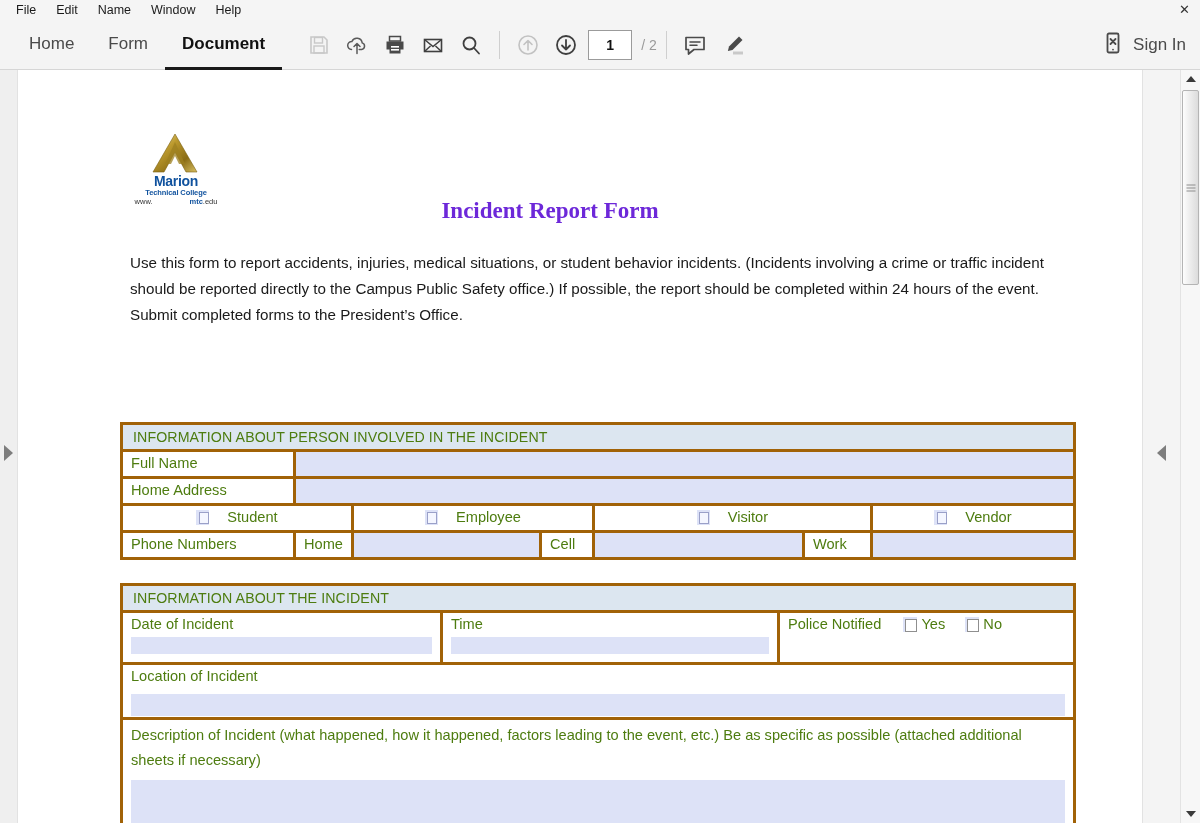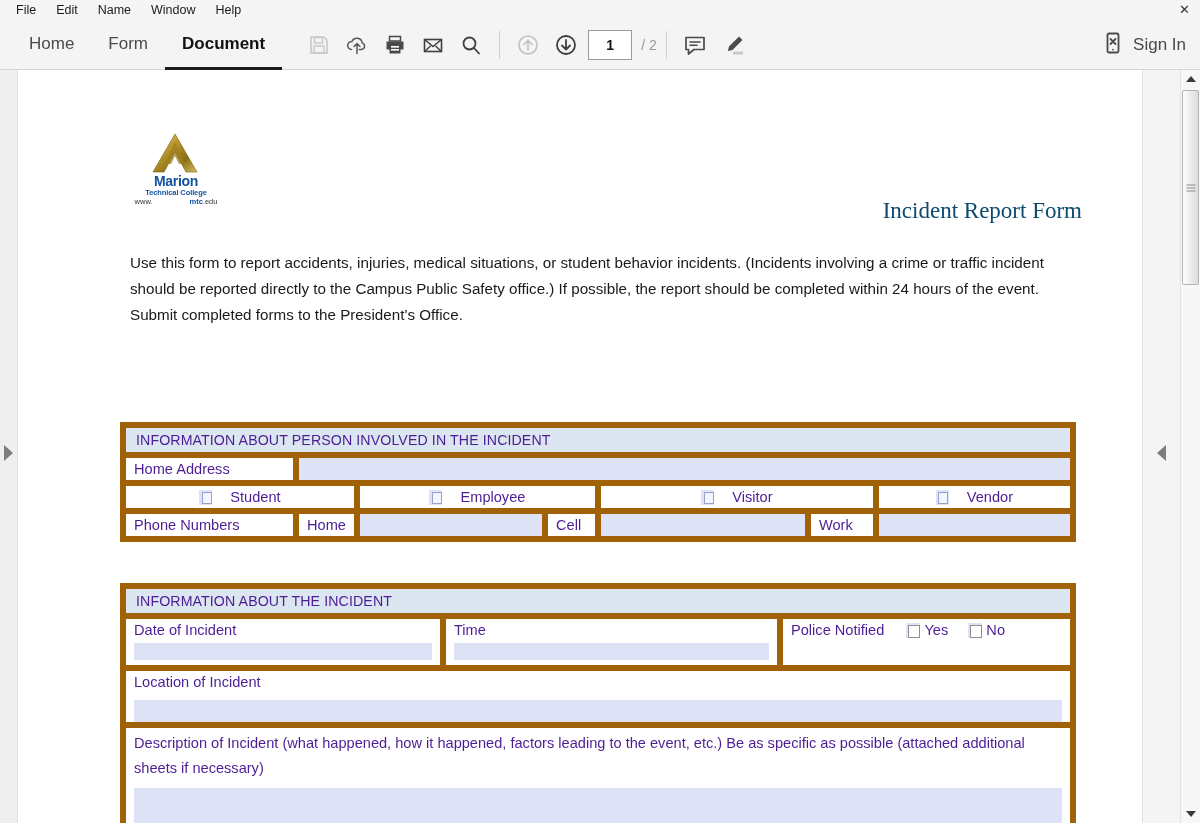--- a/index.html
+++ b/index.html
@@ -202,25 +202,25 @@
     line-height: 9px; letter-spacing: -0.1px;
   }
   .logo .lurl {
     font-size: 7.5px; color: #333; line-height: 10px;
   }
   .logo .lurl b { color: #10529e; margin-left: 37px; }
 
   .doc-title {
     position: absolute;
     left: 0; top: 128px; width: 1064px;
-    text-align: right;
+    text-align: center;
     font-family: "Liberation Serif", serif;
-    font-weight: normal;
+    font-weight: bold;
     font-size: 23px;
-    color: #0c4a6e;
+    color: #6d28d9;
   }
 
   .intro {
     position: absolute;
     left: 112px; top: 180px;
     width: 945px;
     font-size: 15.2px;
     line-height: 26px;
     color: #1a1a1a;
     text-align: left;
@@ -229,23 +229,23 @@
   
   .tbl {
     position: absolute;
     left: 102px;
     width: 956px;
     border: 1.6px solid #2b2b2b;
     border-collapse: collapse;
     background: #fff;
   }
   .tbl td {
-    border: 6px solid #a16207;
+    border: 3px solid #a16207;
     font-size: 14.6px;
-    color: #4c1d95;
+    color: #4d7c0f;
     padding: 3px 8px;
     vertical-align: top;
     height: 27px;
   }
   .sectionhdr {
     background: #dce6f0 !important;
     font-size: 14.2px !important;
     letter-spacing: 0.1px;
     padding: 4px 10px !important;
     height: 25px !important;
@@ -430,20 +430,24 @@
       <div class="doc-title">Incident Report Form</div>
 
       <div class="intro">Use this form to report accidents, injuries, medical situations, or student behavior incidents. (Incidents involving a crime or traffic incident should be reported directly to the Campus Public Safety office.) If possible, the report should be completed within 24 hours of the event. Submit completed forms to the President’s Office.</div>
 
       <table class="tbl" style="top:352px;">
         <tbody>
             <tr>
           <td class="sectionhdr" colspan="8">INFORMATION ABOUT PERSON INVOLVED IN THE INCIDENT</td>
         </tr>
         <tr>
+          <td class="lbl" style="width:82px;">Full Name</td>
+          <td class="fill" colspan="7"></td>
+        </tr>
+        <tr>
           <td class="lbl" style="width:112px;">Home Address</td>
           <td class="fill" colspan="7"></td>
         </tr>
         <tr>
           <td class="cbcell" colspan="2" style="width:173px;">
             <span class="cb"></span><span class="cbtext">Student</span>
           </td>
           <td class="cbcell" colspan="2" style="width:241px;">
             <span class="cb"></span><span class="cbtext">Employee</span>
           </td>

